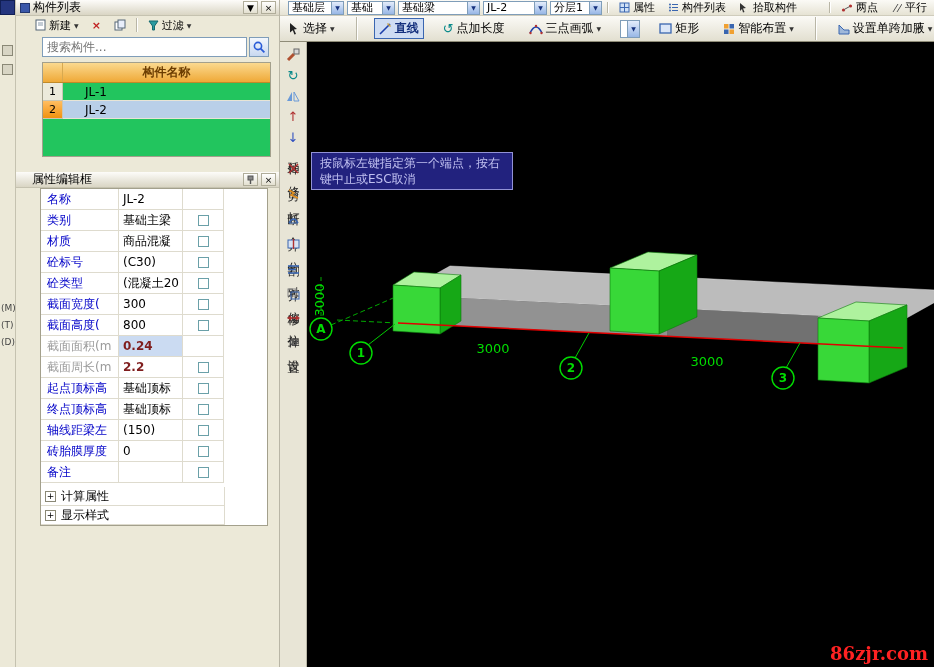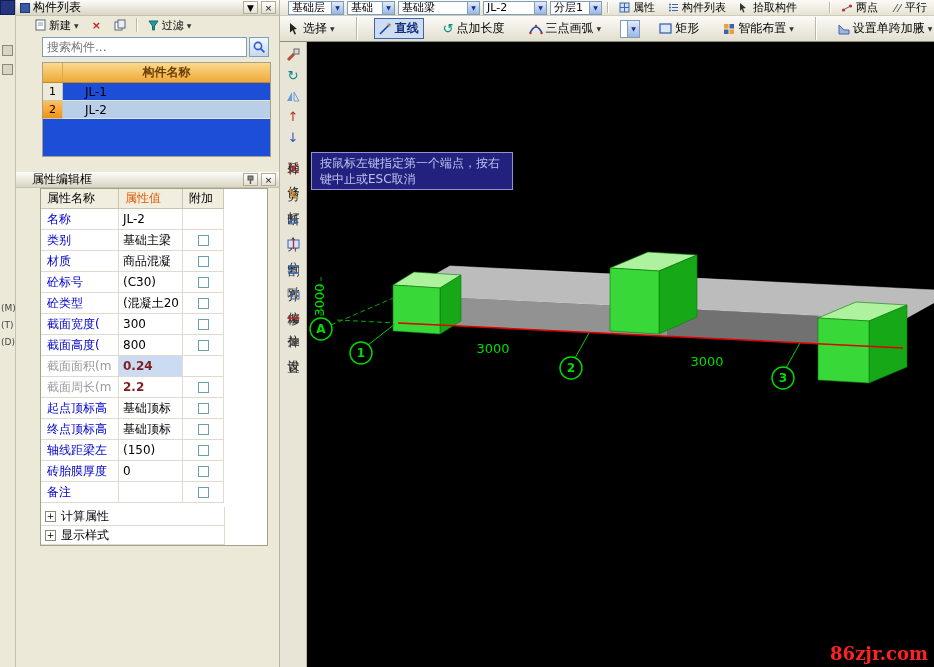--- a/index.html
+++ b/index.html
@@ -24,21 +24,21 @@
         border:1px solid #b0ad9a;background:linear-gradient(#ffffff,#e3e0d0);cursor:default;}
   .ptb{height:18px;display:flex;align-items:center;gap:3px;padding:1px 4px 1px 14px;font-size:11px;}
   .xpbtn{display:flex;align-items:center;gap:3px;padding:0 4px;height:16px;border:1px solid transparent;white-space:nowrap;cursor:default;}
   .carr{font-size:6px;color:#333;}
   .sep{width:2px;align-self:stretch;margin:1px 2px;border-left:1px solid #b9b6a6;border-right:1px solid #fff;}
   .srow{display:flex;gap:2px;padding:3px 10px 2px 26px;height:26px;}
   .sinput{flex:1;height:20px;border:1px solid #7f9db9;font-size:12px;padding:0 4px;font-family:inherit;color:#444;}
   .sbtn{width:20px;height:20px;border:1px solid #7f9db9;background:linear-gradient(#f3f7fd,#c8d8f0);
         display:flex;align-items:center;justify-content:center;}
 
-  .ctable{margin:2px 8px 0 26px;height:95px;border:1px solid #a3a08c;background:#1d4ed8;overflow:hidden;}
+  .ctable{margin:2px 8px 0 26px;height:95px;border:1px solid #a3a08c;background:#22c55e;overflow:hidden;}
   .ct-head{display:flex;height:20px;background:linear-gradient(#fbd98f,#efa937);border-bottom:1px solid #c08a28;}
   .ct-head .num{width:20px;border-right:1px solid #d8a94f;}
   .ct-head .nm{flex:1;display:flex;align-items:center;justify-content:center;color:#6b3c00;font-weight:bold;}
   .ct-row{display:flex;height:18px;}
   .ct-row .num{width:20px;background:#eceadb;border-right:1px solid #c9c6b4;border-bottom:1px solid #c9c6b4;
                display:flex;align-items:center;justify-content:center;font-size:11px;}
   .ct-row .nm{flex:1;display:flex;align-items:center;padding-left:22px;border-bottom:1px solid #e7e4d6;}
   .ct-row.sel .num{background:linear-gradient(#ffbe62,#f2920f);}
   .ct-row.sel .nm{background:#b9cfe8;}
 
@@ -177,25 +177,20 @@
       <span class="tbtn">
         <svg width="9" height="10">
             <rect x="2" y="1" width="5" height="4" fill="#888" stroke="#555"></rect>
             <line x1="4.5" y1="5" x2="4.5" y2="9" stroke="#555" stroke-width="1.4"></line>
           </svg>
       </span>
       <span class="tbtn">×</span>
     </div>
 
     <div class="ptable">
-      <div class="pt-head">
-        <div class="c1">属性名称</div>
-        <div class="c2">属性值</div>
-        <div class="c3">附加</div>
-      </div>
 
       <div class="prow">
         <div class="pname">名称</div>
         <div class="pval">JL-2</div>
         <div class="pex"></div>
       </div>
       <div class="prow">
         <div class="pname">类别</div>
         <div class="pval">基础主梁</div>
         <div class="pex">

